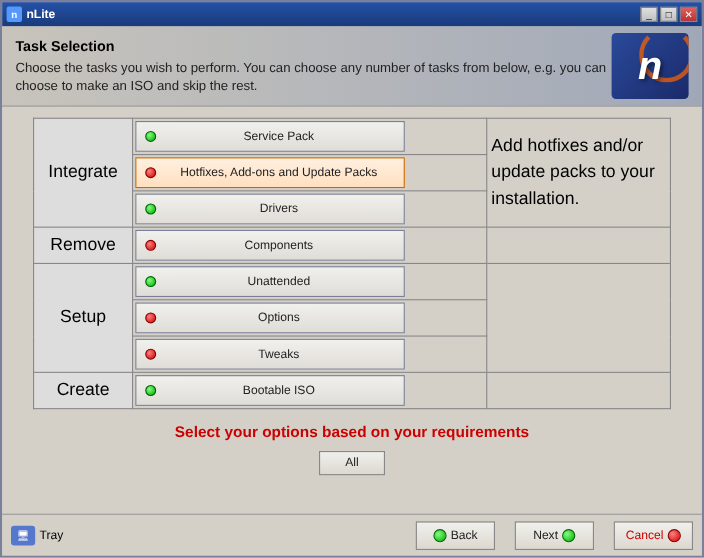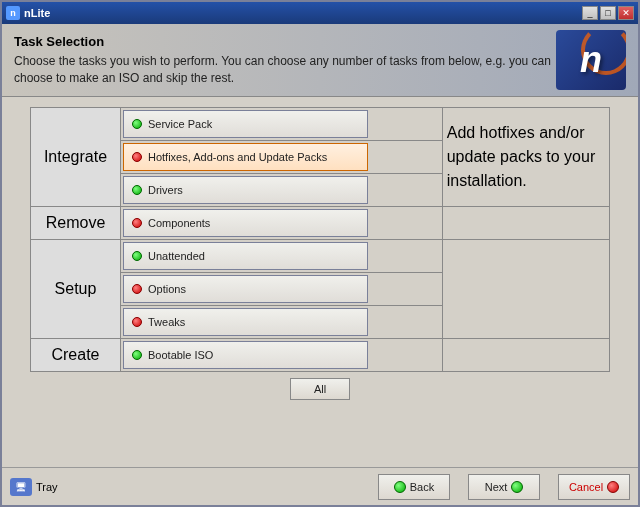--- a/index.html
+++ b/index.html
@@ -181,20 +181,21 @@
       border: 1px solid #006600;
     }
 
     .indicator.red {
       background: radial-gradient(circle at 35% 35%, #ff8080, #cc0000);
       border: 1px solid #880000;
     }
 
     .task-btn-label {
       flex: 1;
+      text-align: center;
     }
 
     
     .select-msg {
       text-align: center;
       font-size: 14px;
       font-weight: bold;
       color: #cc0000;
       margin: 6px 0 4px 0;
     }
@@ -424,20 +425,21 @@
             <div class="task-btn">
               <div class="indicator green"></div>
               <span class="task-btn-label">Bootable ISO</span>
             </div>
           </td>
           <td class="hint-area"></td>
         </tr>
       </tbody>
     </table>
 
+    <div class="select-msg">Select your options based on your requirements</div>
 
     <div class="btn-row">
       <button class="small-btn">All</button>
     </div>
 
   </div>
 
   <div class="status-bar">
     <div class="status-left">
       <div class="tray-icon">🖥</div>

